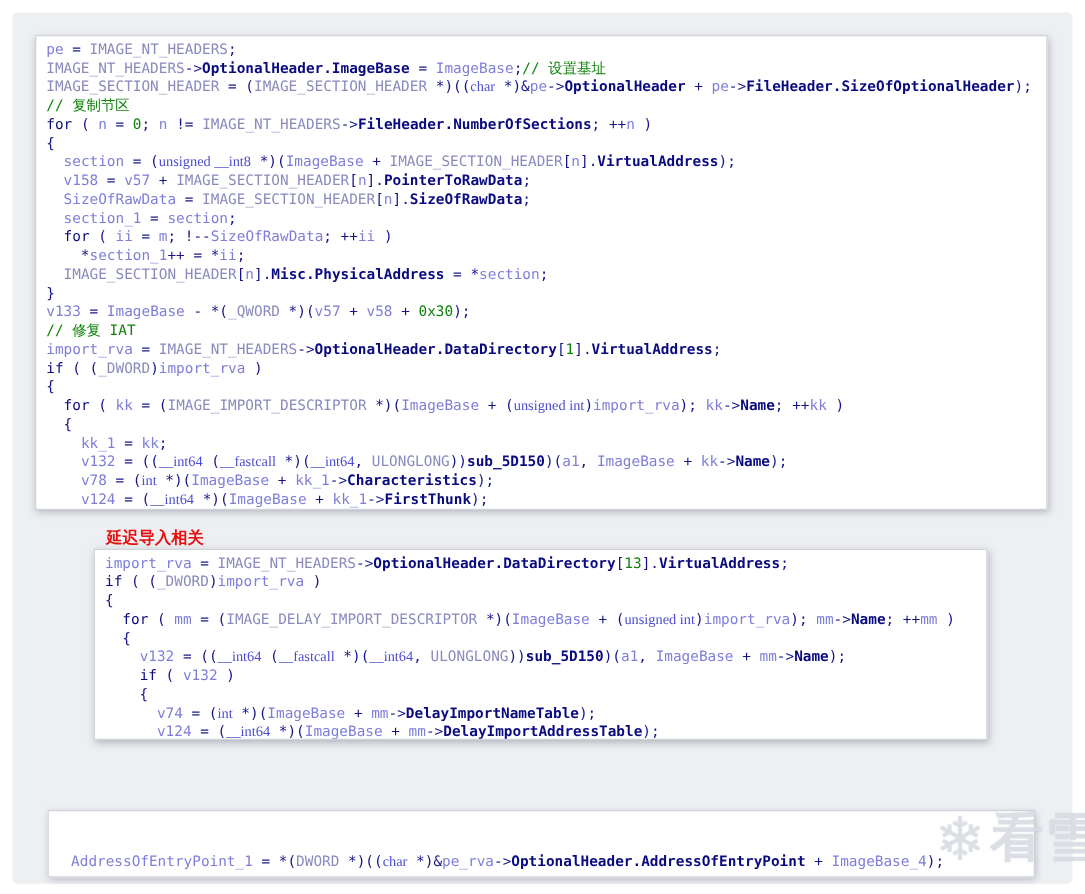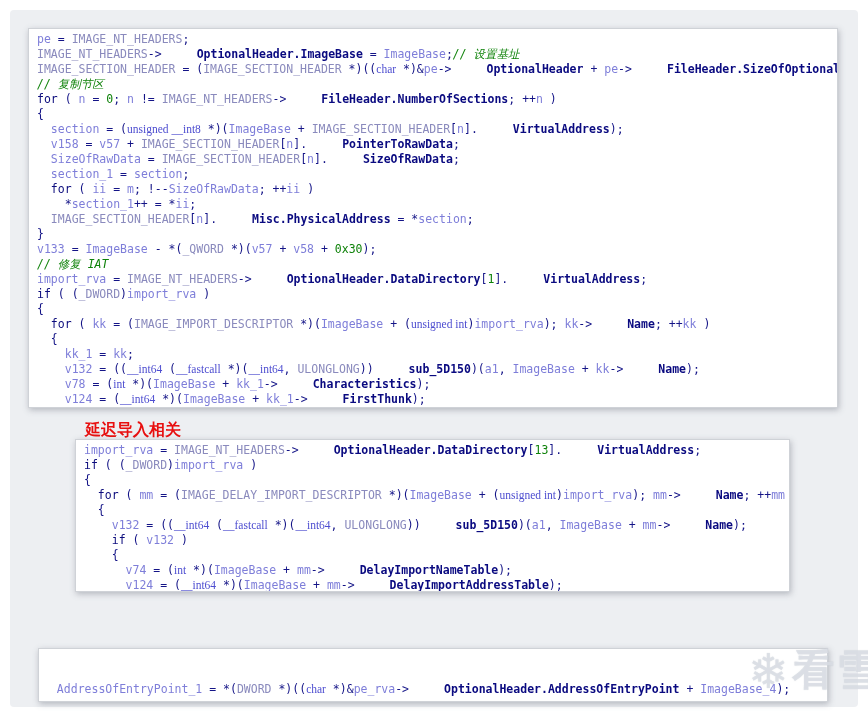--- a/index.html
+++ b/index.html
@@ -16,31 +16,31 @@
     border:1px solid #cfd2d7;box-shadow:1px 2px 6px rgba(110,115,128,.45);
     padding:3px 8px 2px 8px;box-sizing:border-box;
     font-size:11.5px;line-height:15px;white-space:pre;overflow:hidden;
   }
   .ln{height:15px;white-space:pre;}
   #block-main{left:18px;top:18px;width:810px;height:380px;}
   #block-delay{left:65px;top:429px;width:715px;height:153px;}
   #block-entry{left:28px;top:638px;width:790px;height:54px;padding-left:4px;}
   .red-label{
     position:absolute;font-family:"Liberation Sans","DejaVu Sans",sans-serif;
-    font-weight:bold;font-size:16px;color:var(--c-red,#e80f0f);line-height:15px;text-align:right;
+    font-weight:bold;font-size:13px;color:var(--c-red,#e80f0f);line-height:15px;text-align:right;
   }
   #delay-label{left:75px;top:412px;}
   .tk-p{color:var(--c-p,#141487);}
   .tk-k{color:var(--c-k,#0c0c7d);font-weight:normal;}
   .tk-t{color:var(--c-t,#4d4dd0);font-family:Liberation Serif, serif;}
   .tk-T{color:var(--c-T,#8a8abd);}
   .tk-v{color:var(--c-v,#7e7ed9);}
-  .tk-m{color:var(--c-m,#0a0a80);font-weight:bold;margin-left:35px;}
+  .tk-m{color:var(--c-m,#0a0a80);font-weight:bold;}
   .tk-n{color:var(--c-n,#0e8209);}
-  .tk-c{color:var(--c-c,#0e8209);font-style:italic;}
+  .tk-c{color:var(--c-c,#0e8209);}
   .watermark{
     position:absolute;left:718px;top:632px;z-index:5;pointer-events:none;
     font-family:"DejaVu Sans","Liberation Sans",sans-serif;
     font-weight:bold;font-size:42px;letter-spacing:2px;
     color:rgba(222,226,232,0.78);text-shadow:0 0 1px rgba(170,175,185,.55);
     white-space:nowrap;user-select:none;margin-left:20px;
   }
   .watermark .snow{font-size:48px;vertical-align:-4px;margin-right:2px;}
 </style>
 </head>

